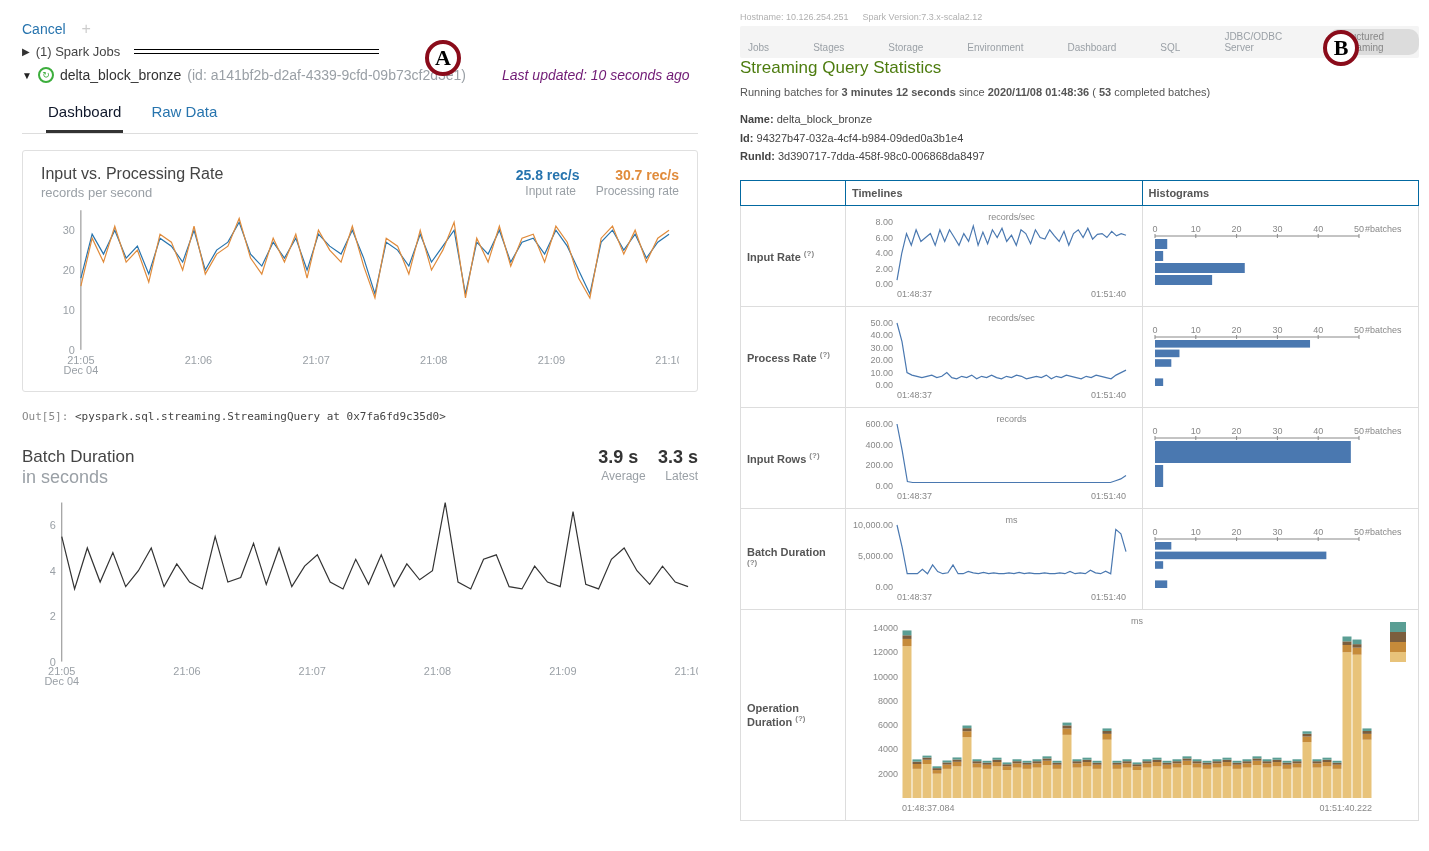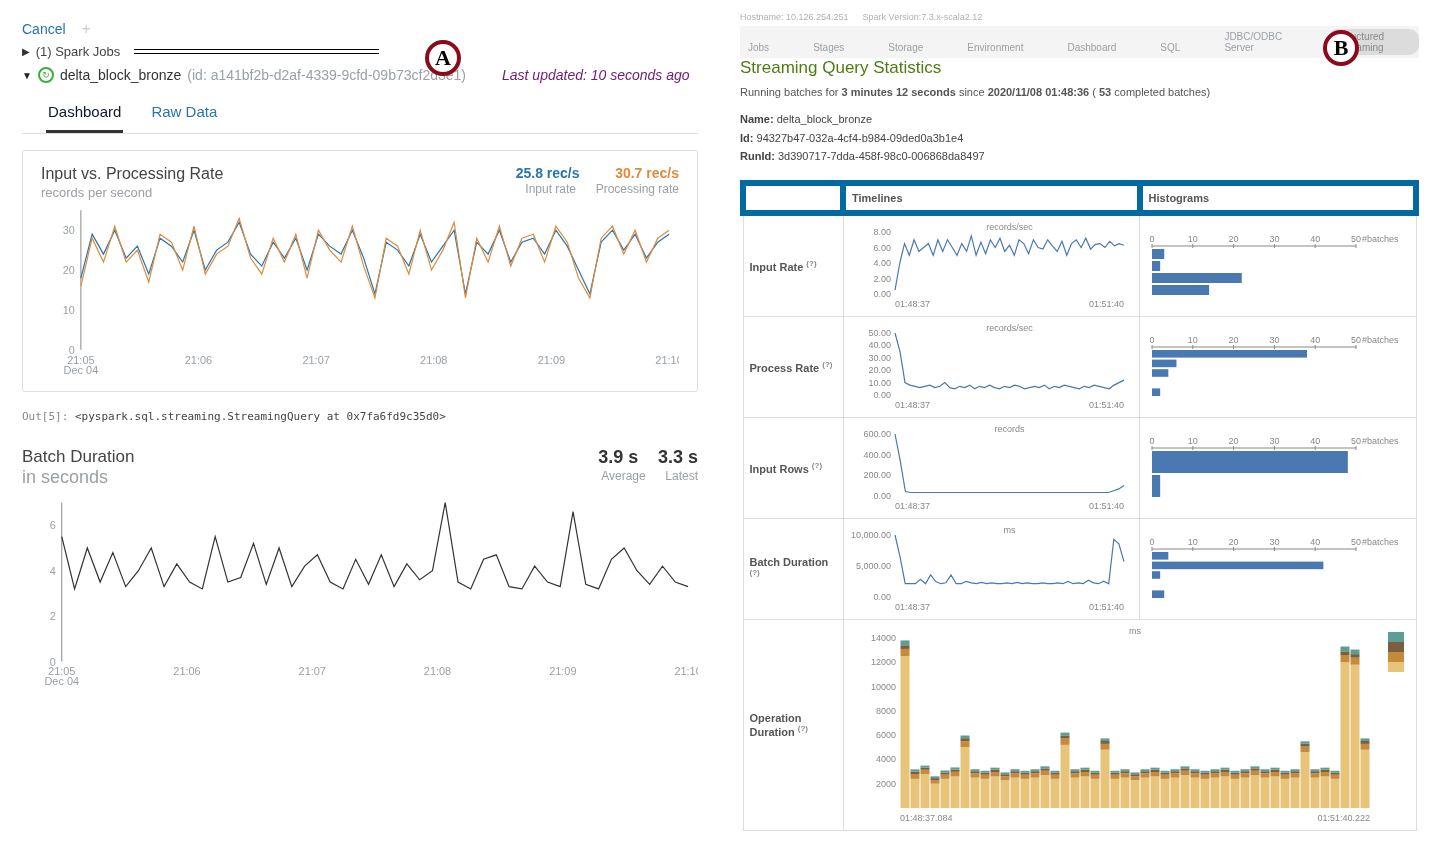--- a/index.html
+++ b/index.html
@@ -44,21 +44,21 @@
   .circ-green { width: 16px; height: 16px; border:2px solid #3cae3c; border-radius: 50%; display:flex; align-items:center; justify-content:center; font-size:9px; color:#3cae3c; }
   .stream-name { font-weight: 500; color: #333; }
   .stream-id { color: #9aa0a6; }
   .last-updated { color: #701a75; font-style: italic; margin-left: 30px;}
 
   .tabs { margin-top: 14px; border-bottom: 1px solid #ddd; display: flex; gap: 26px; font-size: 15px; }
   .tab { padding: 6px 2px 10px 2px; color:#2774ae; cursor:pointer; }
   .tab.active { color:#0f172a; border-bottom: 3px solid #333; font-weight:500;margin-left:24px; }
 
   .card { border: 1px solid #e0e0e0; border-radius: 3px; margin-top: 16px; padding: 14px 18px 8px 18px; }
-  .card-header { display: flex; justify-content: space-between; align-items: flex-start; }
+  .card-header { display: flex; justify-content: space-between; align-items: center; }
   .card-title { font-size: 16px; font-weight: 500; color: #444; }
   .card-sub { font-size: 13px; color: #9aa0a6; margin-top: 2px; }
   .card-metrics { text-align: right; }
   .met { font-size: 14px; font-weight: 600; display: inline-block; margin-left: 32px; }
   .met.blue { color:#2774ae; }
   .met.orange { color:#e08b3b; }
   .met-lbl { font-size: 12px; color:#9aa0a6; display:inline-block; margin-left: 16px; }
 
   svg.chartA { width: 100%; height: 180px; }
   .axis-text { font-size: 11px; fill: #9aa0a6; }
@@ -81,21 +81,21 @@
   .spark-nav { margin-top: 4px; background:#f4f4f4; border-radius:2px; padding: 3px 0; display:flex; gap:28px; align-items:flex-end; font-size:10px; color:#9aa0a6; }
   .spark-nav span { padding: 2px 8px; }
   .spark-nav .pill { background:#dcdcdc; border-radius: 10px; padding: 2px 10px; color:#888; }
 
   .sqs-title { font-size: 17px; color:#4d7c0f; margin-top: 0; font-weight: 400; }
   .sqs-sub  { font-size: 11px; color:#555; margin-top: 8px; }
   .sqs-meta { margin-top: 12px; font-size: 11px; color:#444; line-height: 1.7; }
   .sqs-meta b { font-weight:700; }
 
   table.stats { width: 100%; border-collapse: collapse; margin-top: 14px; font-size:11px; color:#555;}
-  table.stats th { text-align:left; font-weight:700; padding: 6px 6px; border:6px solid #0369a1; background:#fff; }
+  table.stats th { text-align:left; font-weight:700; padding: 6px 6px; border:1px solid #0369a1; background:#fff; }
   table.stats td { border:1px solid #ddd; padding: 4px 6px; vertical-align: middle; }
   table.stats td.metric-name { font-weight:700; width: 110px; }
   .sup { font-size:8px; color:#888; vertical-align: super; }
 
   svg.mini-timeline { width: 280px; height: 90px; }
   svg.mini-hist { width: 260px; height: 70px; }
   .hist-axis { font-size:9px; fill:#888; }
   .tl-lbl { font-size:9px; fill:#888; }
   .hist-bar { fill:#4a78b0; }
   .tl-line { stroke:#4a78b0; stroke-width:1.2; fill:none; }

